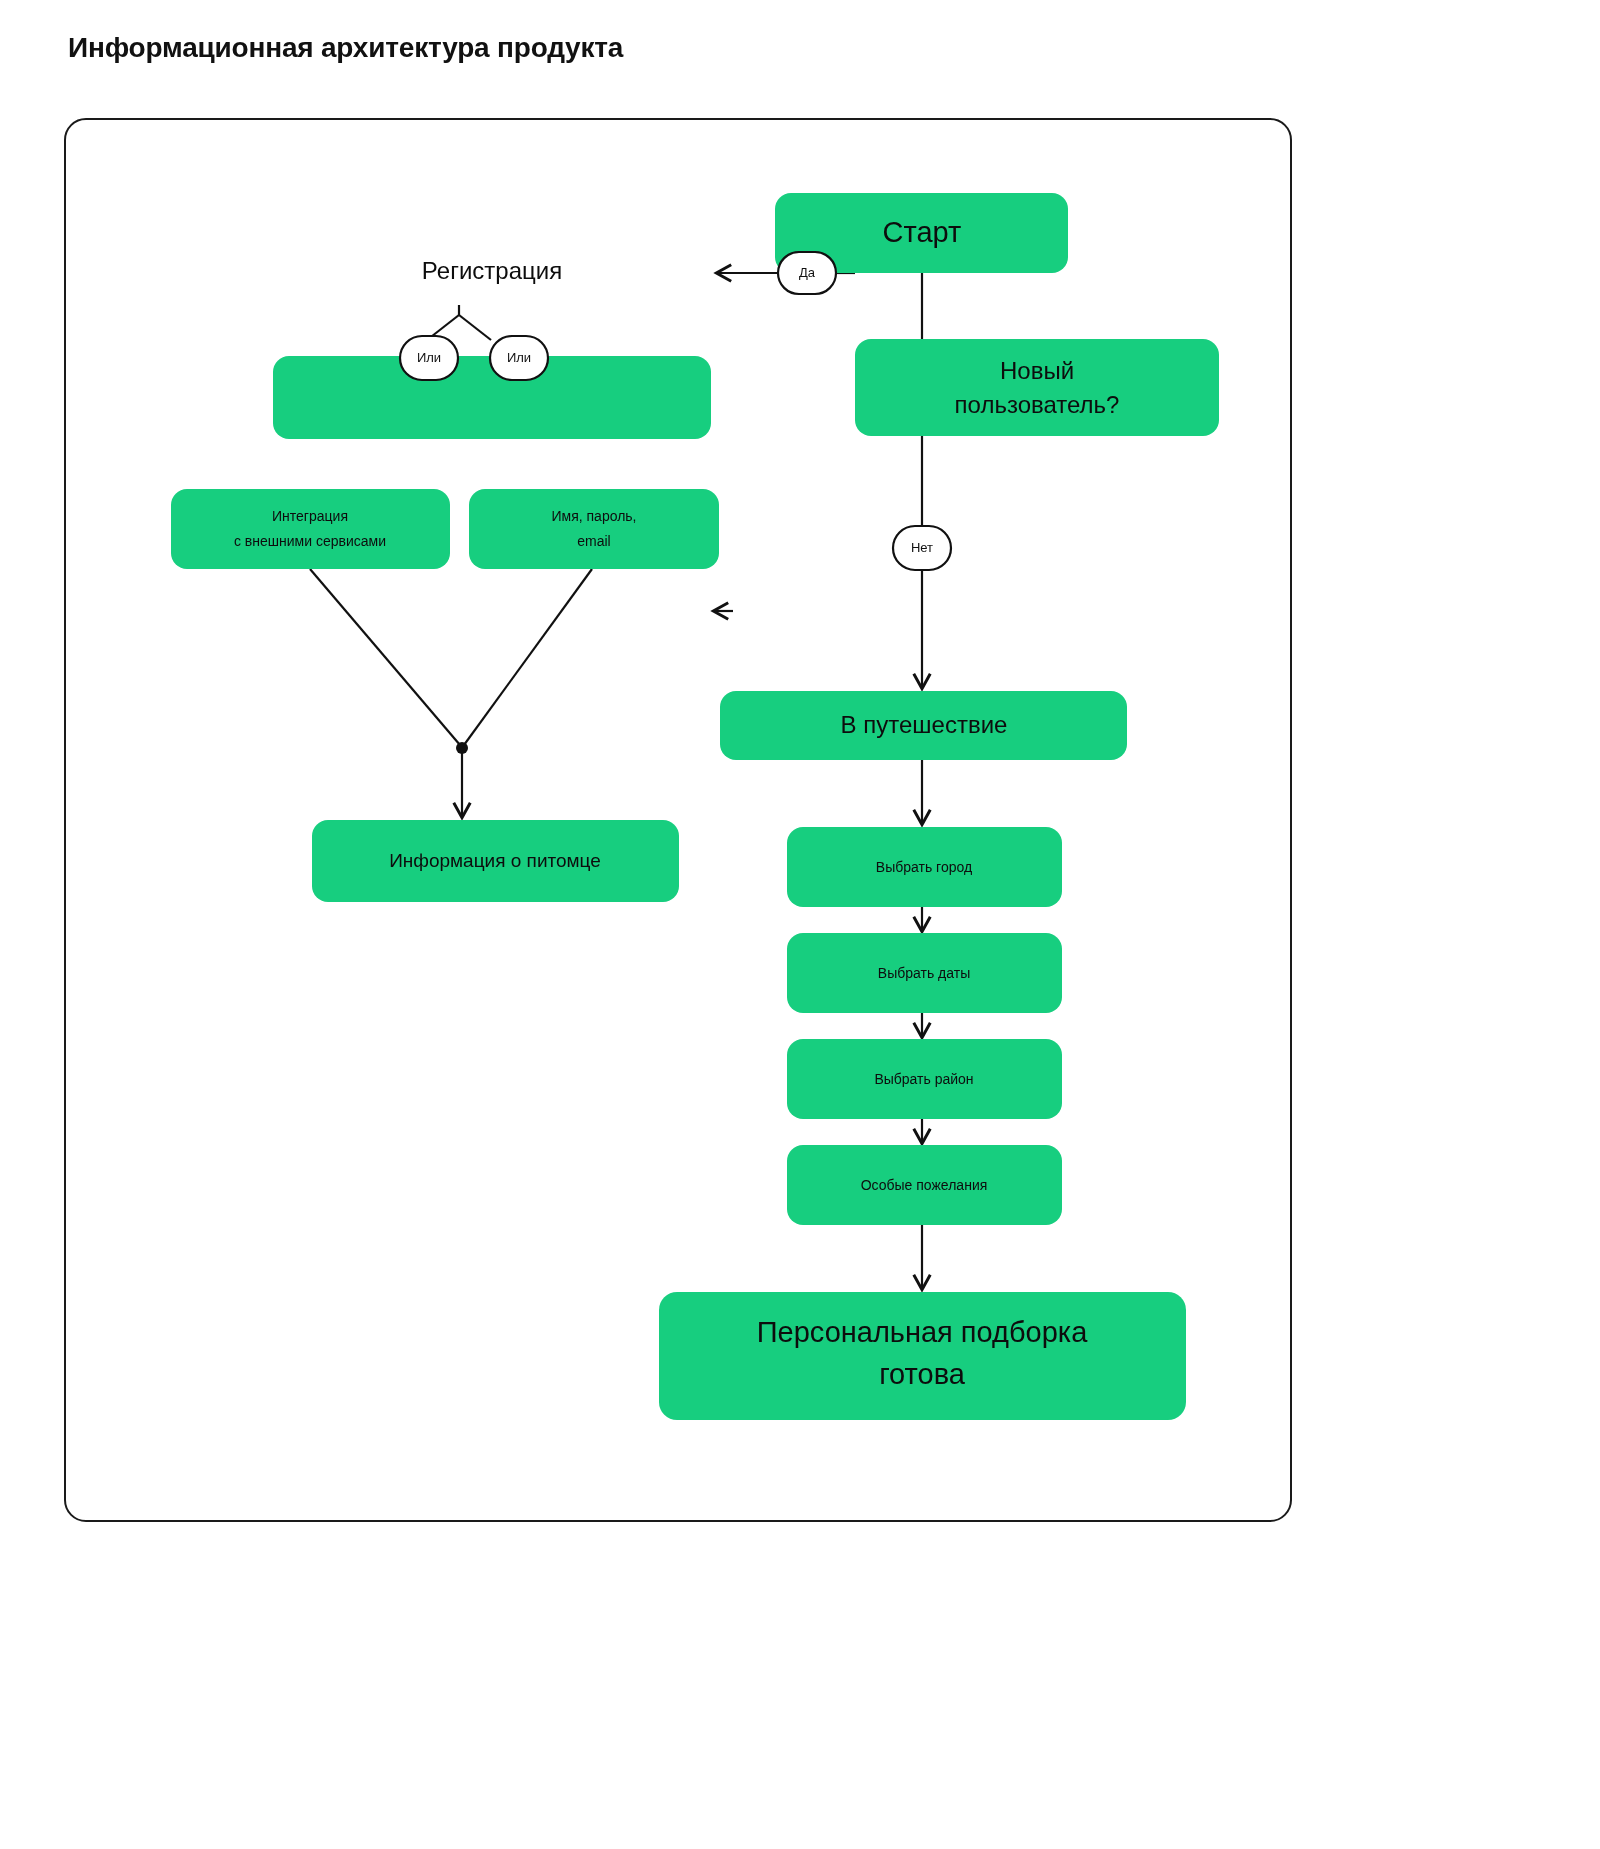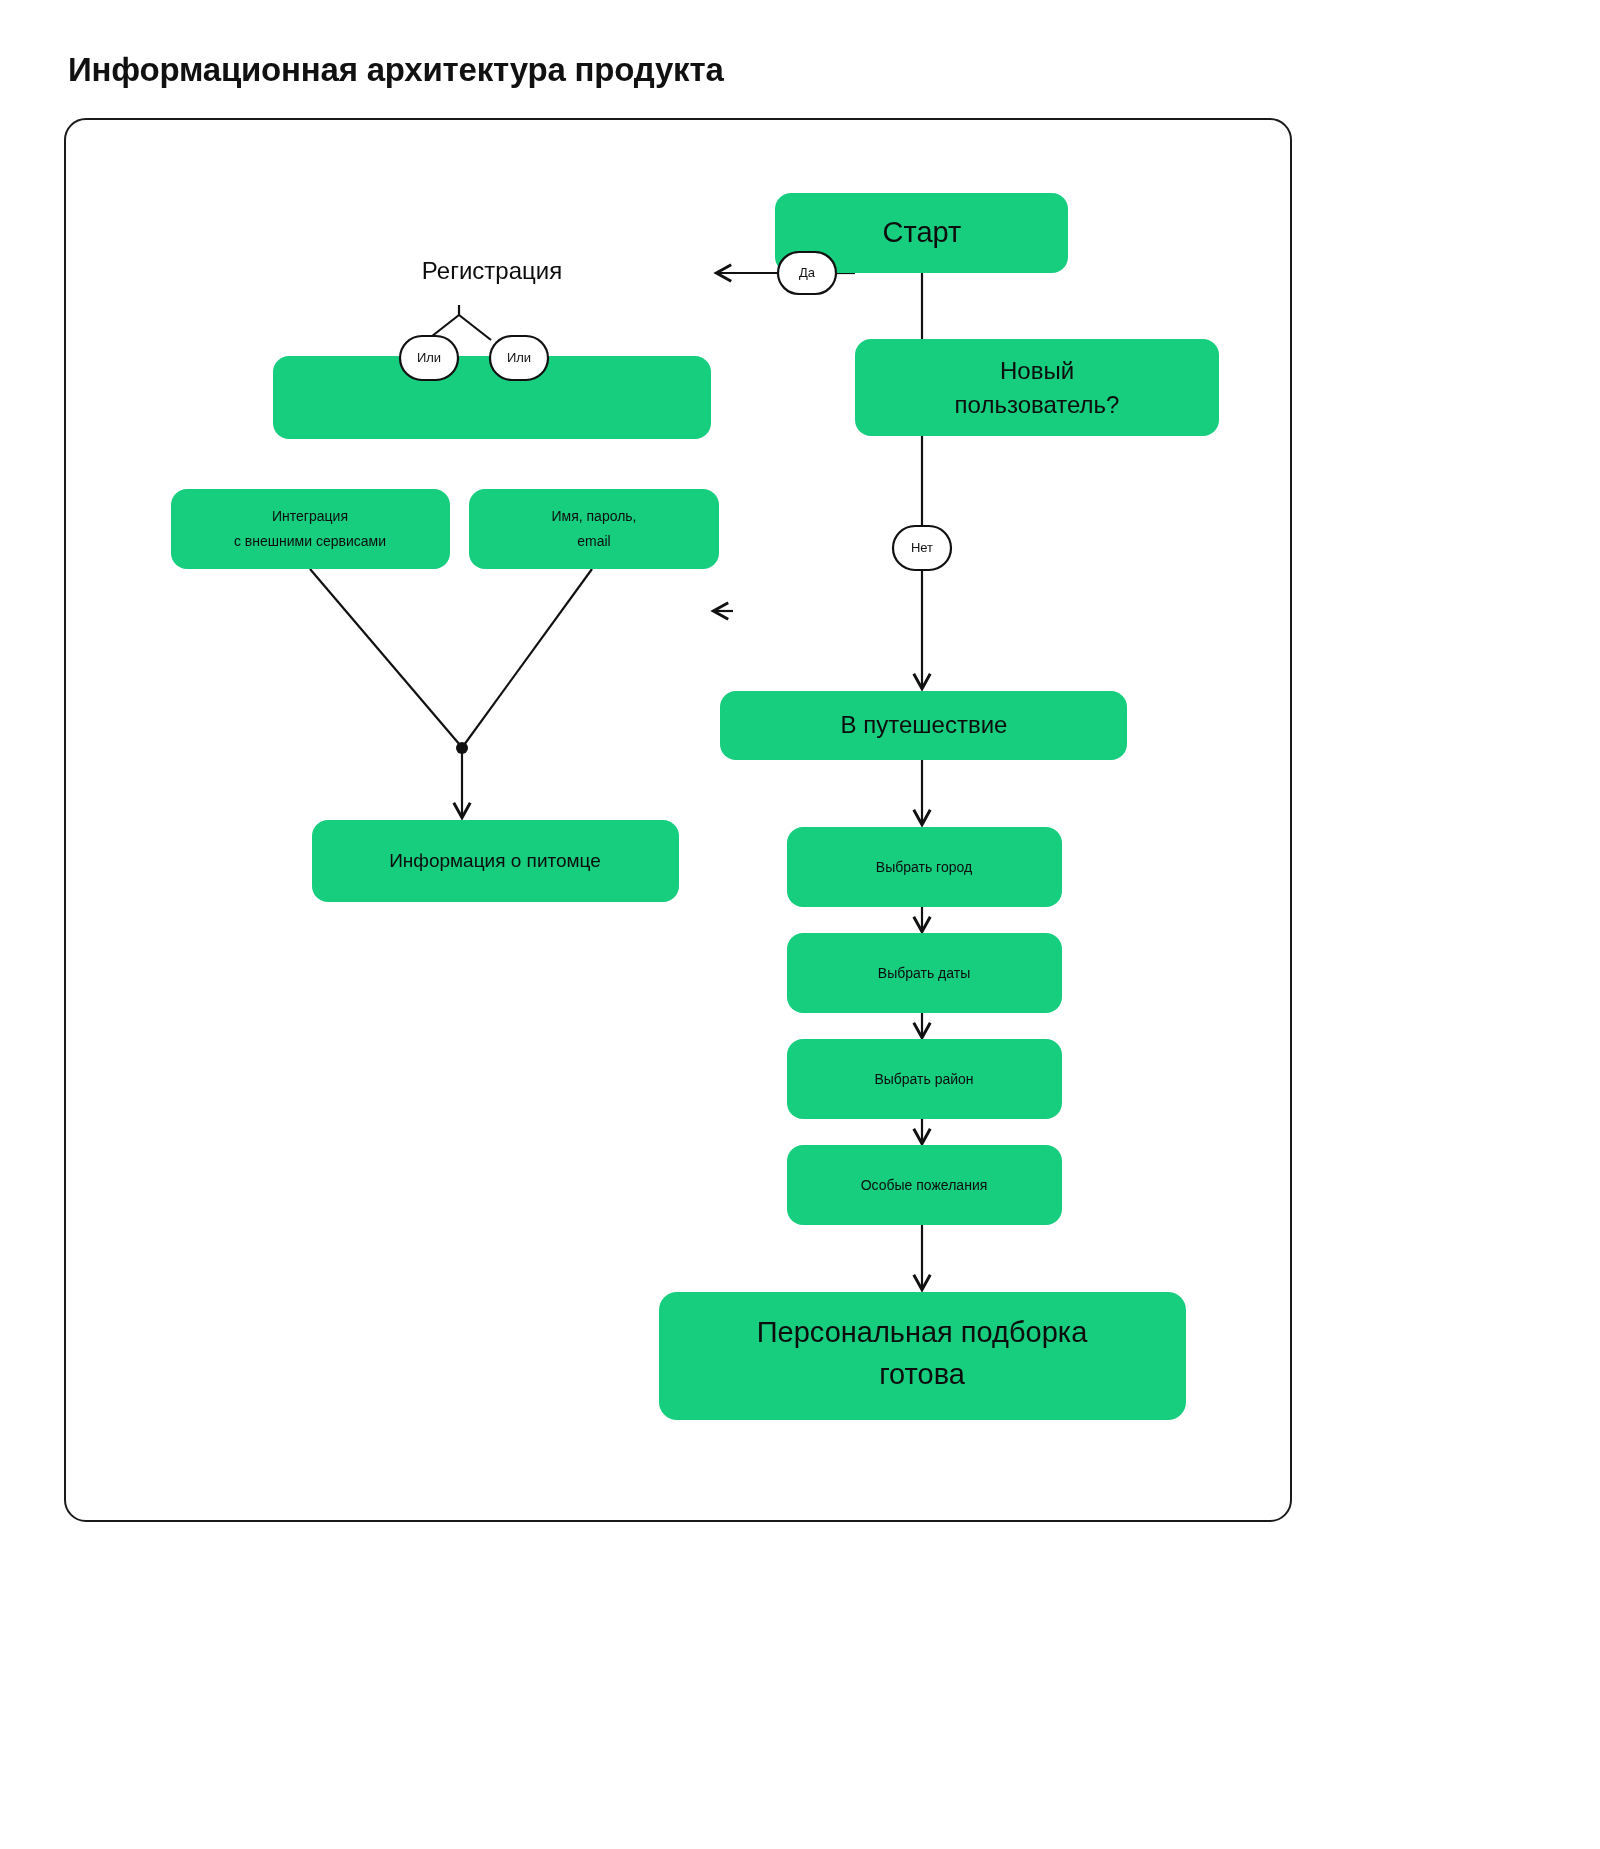--- a/index.html
+++ b/index.html
@@ -12,22 +12,22 @@
     width: 1600px;
     height: 1849px;
     font-family: "Liberation Sans", sans-serif;
     color: #111111;
     position: relative;
     overflow: hidden;
   }
   .page-title {
     position: absolute;
     left: 68px;
-    top: 51px;
-    font-size: 33px;
+    top: 32px;
+    font-size: 28px;
     font-weight: bold;
     letter-spacing: -0.2px;
     color: #111111;
     white-space: nowrap;
   }
   .canvas-frame {
     position: absolute;
     left: 64px;
     top: 118px;
     width: 1228px;

